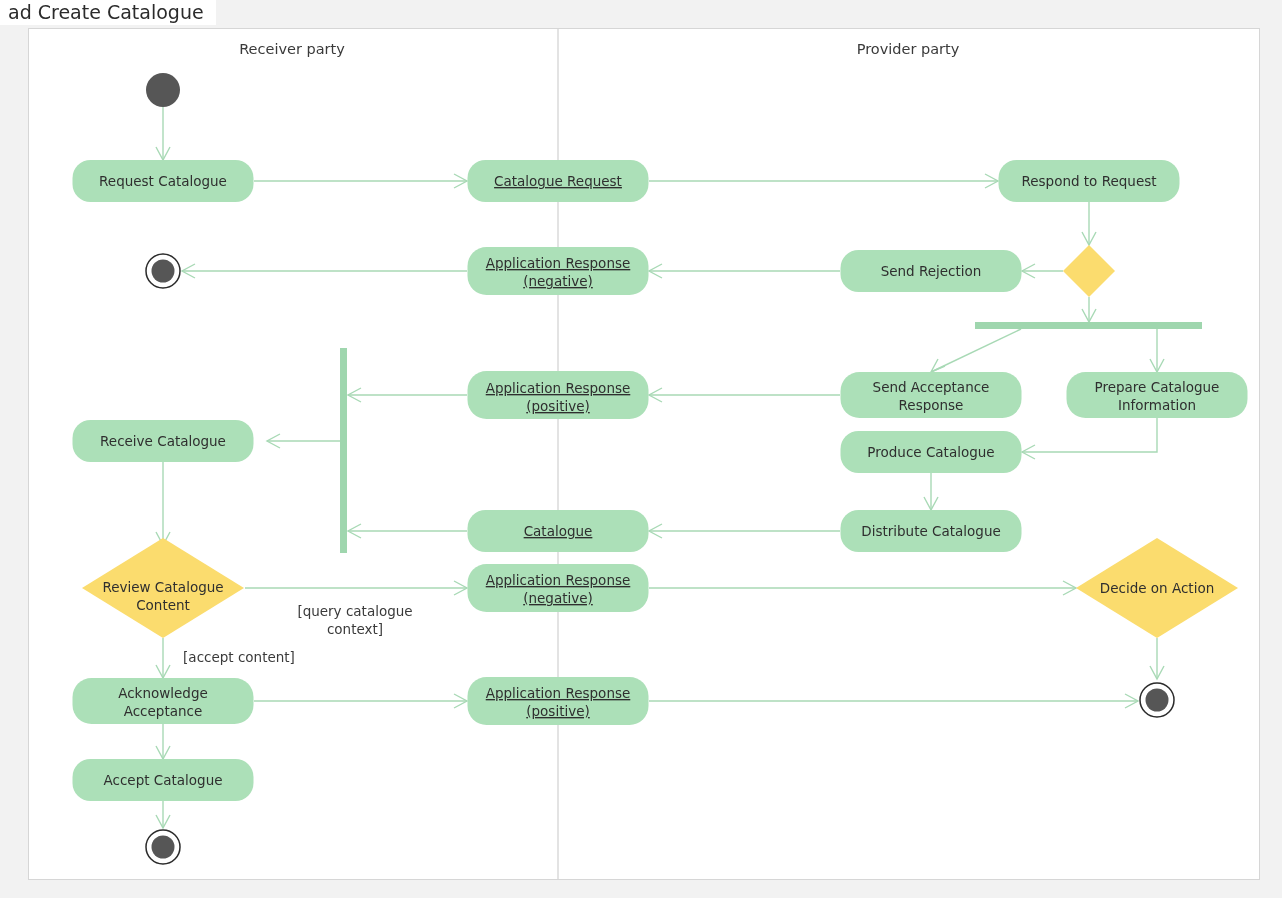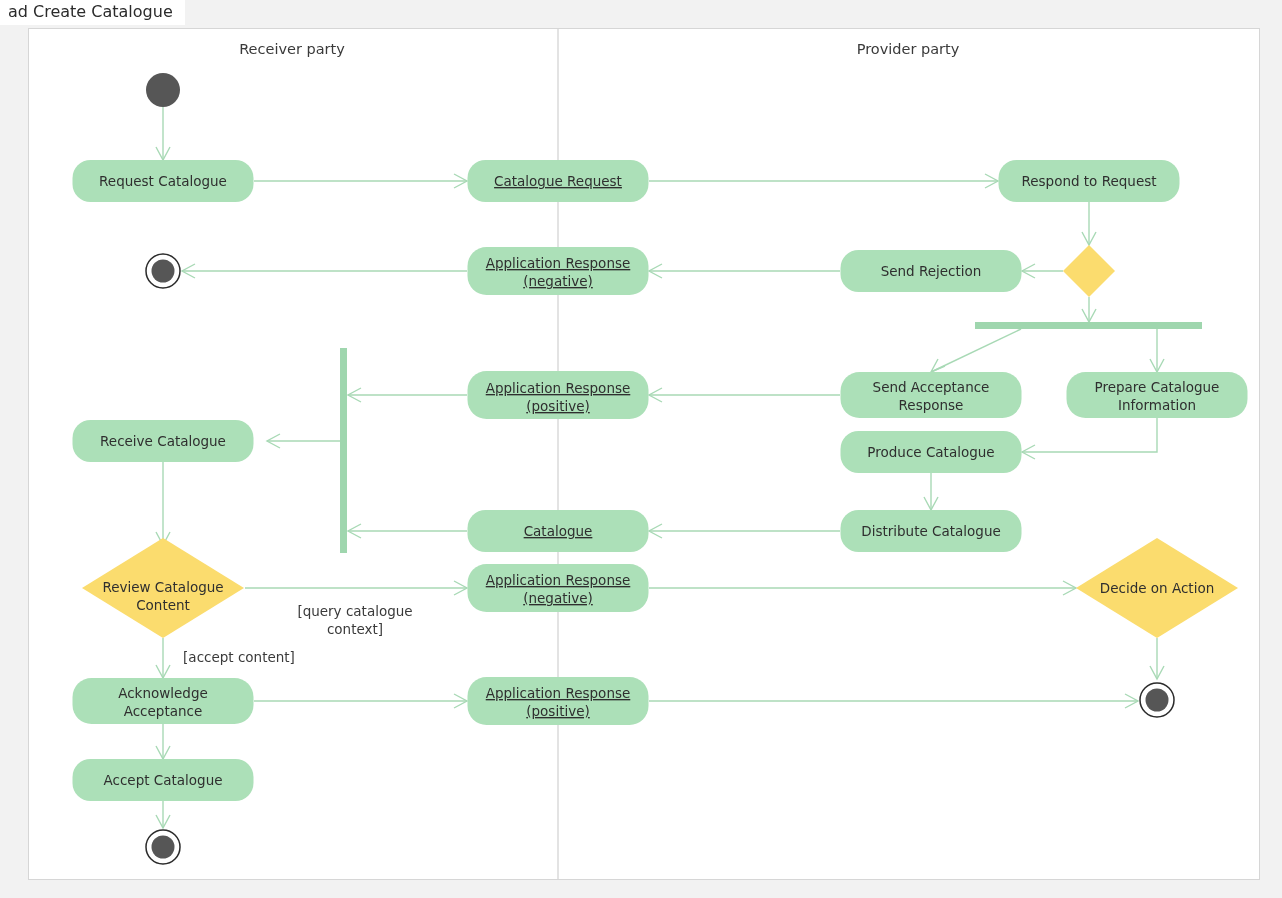--- a/index.html
+++ b/index.html
@@ -15,21 +15,21 @@
     background: #f2f2f2;
     overflow: hidden;
   }
   .frame-tab {
     position: absolute;
     left: 0;
     top: 0;
     padding: 4px 12px 5px 8px;
     background: #ffffff;
     color: #2b2b2b;
-    font-size: 16px;
+    font-size: 19px;
     line-height: 16px;
     white-space: nowrap;
   }
   .frame-box {
     position: absolute;
     left: 28px;
     top: 28px;
     width: 1232px;
     height: 852px;
     background: #ffffff;

